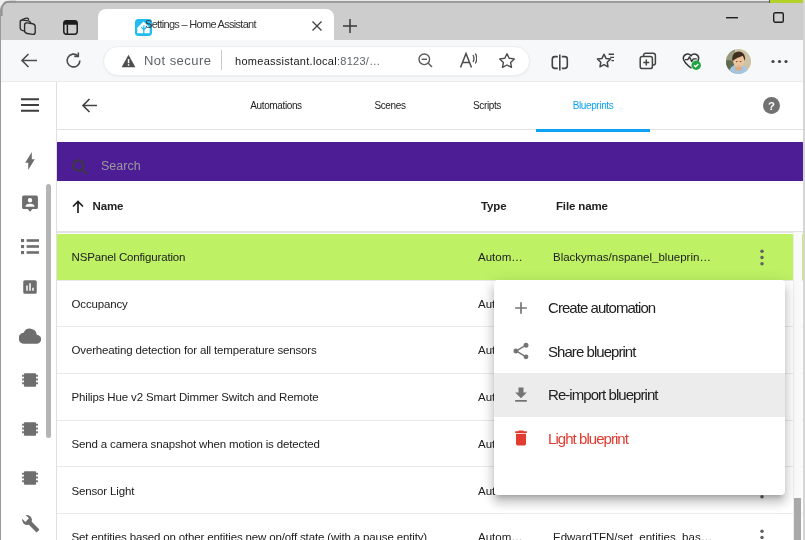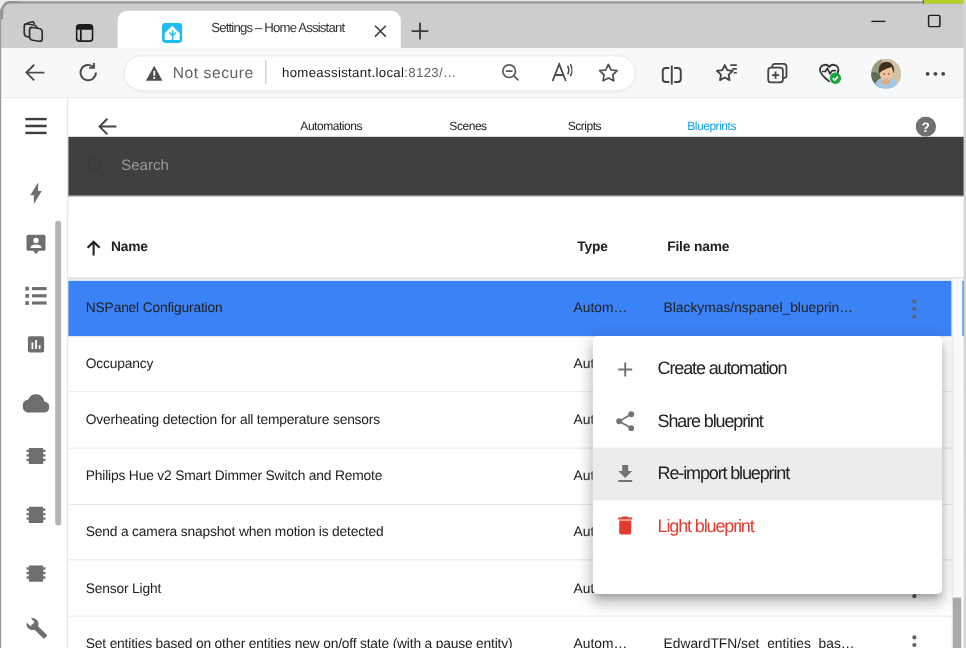--- a/index.html
+++ b/index.html
@@ -9,50 +9,50 @@
   #stage { position:relative; width:805px; height:540px; overflow:hidden; }
 
   
   #titlebar { left:0; top:0; width:805px; height:40px; background:#cdcdcd; border-top-left-radius:9px; }
   #top1 { left:0; top:0; width:805px; height:1px; background:#e9e9e9; }
   #top2 { left:0; top:1px; width:805px; height:1.5px; background:#9c9c9c; }
   #lime { left:770px; top:0; width:35px; height:2.6px; background:#b2d228; }
   #limesep { left:768.5px; top:0; width:1.5px; height:2.6px; background:#55555f; }
   #tab { left:98px; top:9px; width:236px; height:31px; background:#fff;
          border-radius:8px 8px 0 0; }
-  #tabtitle { left:176px; top:9px; height:31px; line-height:31px; font-size:11px;
+  #tabtitle { left:145px; top:9px; height:31px; line-height:31px; font-size:11px;
          color:#333; letter-spacing:-0.7px; }
   #addressrow { left:0; top:40px; width:805px; height:42px; background:#f7f8f9; }
   #pill { left:103px; top:46px; width:427px; height:29.5px; border-radius:15px;
           background:#fff; border:1px solid #ebedee; box-shadow:0 1px 2px rgba(0,0,0,0.05); }
   .urltext { font-size:13px; color:#5f6368; letter-spacing:0.45px; }
 
   
   #app { left:0; top:82px; width:805px; height:458px; background:#fff; }
   #sidebar { left:0; top:0; width:57px; height:458px; background:#fff;
              border-right:1px solid #e0e0e0; }
   #sbthumb { left:46px; top:102px; width:5px; height:254px; background:#b5b5b5;
              border-radius:3px; }
   #topbar { left:57px; top:0; width:748px; height:48px; background:#fff;
             border-bottom:1px solid #e2e2e2; }
   .tablabel { top:0; height:47px; line-height:47px; font-size:10px; color:#212121; letter-spacing:-0.38px;
               transform:translateX(-50%); white-space:nowrap; }
   #blueline { left:536px; top:47.2px; width:114px; height:2.5px; background:#0da2f2; }
-  #searchrow { left:57px; top:32px; width:748px; height:50px;
-               border-bottom:1px solid #e3e3e3; background:#404040; }
+  #searchrow { left:57px; top:60px; width:748px; height:50px;
+               border-bottom:1px solid #e3e3e3; background:#4c1d95; }
   #searchtext { left:44px; top:0; height:49px; line-height:49px; font-size:12.5px;
                 color:#9a9a9a; }
   #headerrow { left:57px; top:99px; width:748px; height:52px; background:#fff;
                border-bottom:2px solid #e3e3e3; }
   .hcell { top:0; height:50px; line-height:51px; font-size:11.5px; font-weight:bold;
            color:#212121; white-space:nowrap; letter-spacing:-0.15px; }
   #rows { left:57px; top:152px; width:748px; }
   .row { position:absolute; left:0; width:748px; height:46.7px;
          border-bottom:1px solid #e9e9e9; background:#fff; }
-  .row.sel { background:#3b82f6; }
+  .row.sel { background:#bef264; }
   .cname { position:absolute; left:14.5px; top:0; height:46px; line-height:46px;
            font-size:11.5px; color:#212121; white-space:nowrap; letter-spacing:-0.15px; }
   .ctype { position:absolute; left:421px; top:0; height:46px; line-height:46px;
            font-size:11.5px; color:#212121; }
   .cfile { position:absolute; left:496px; top:0; height:46px; line-height:46px;
            font-size:11.5px; color:#212121; white-space:nowrap; }
   .kebab { position:absolute; left:703px; top:14.5px; }
 
   
   #menu { left:494px; top:280px; width:291px; height:215px; background:#fff;

